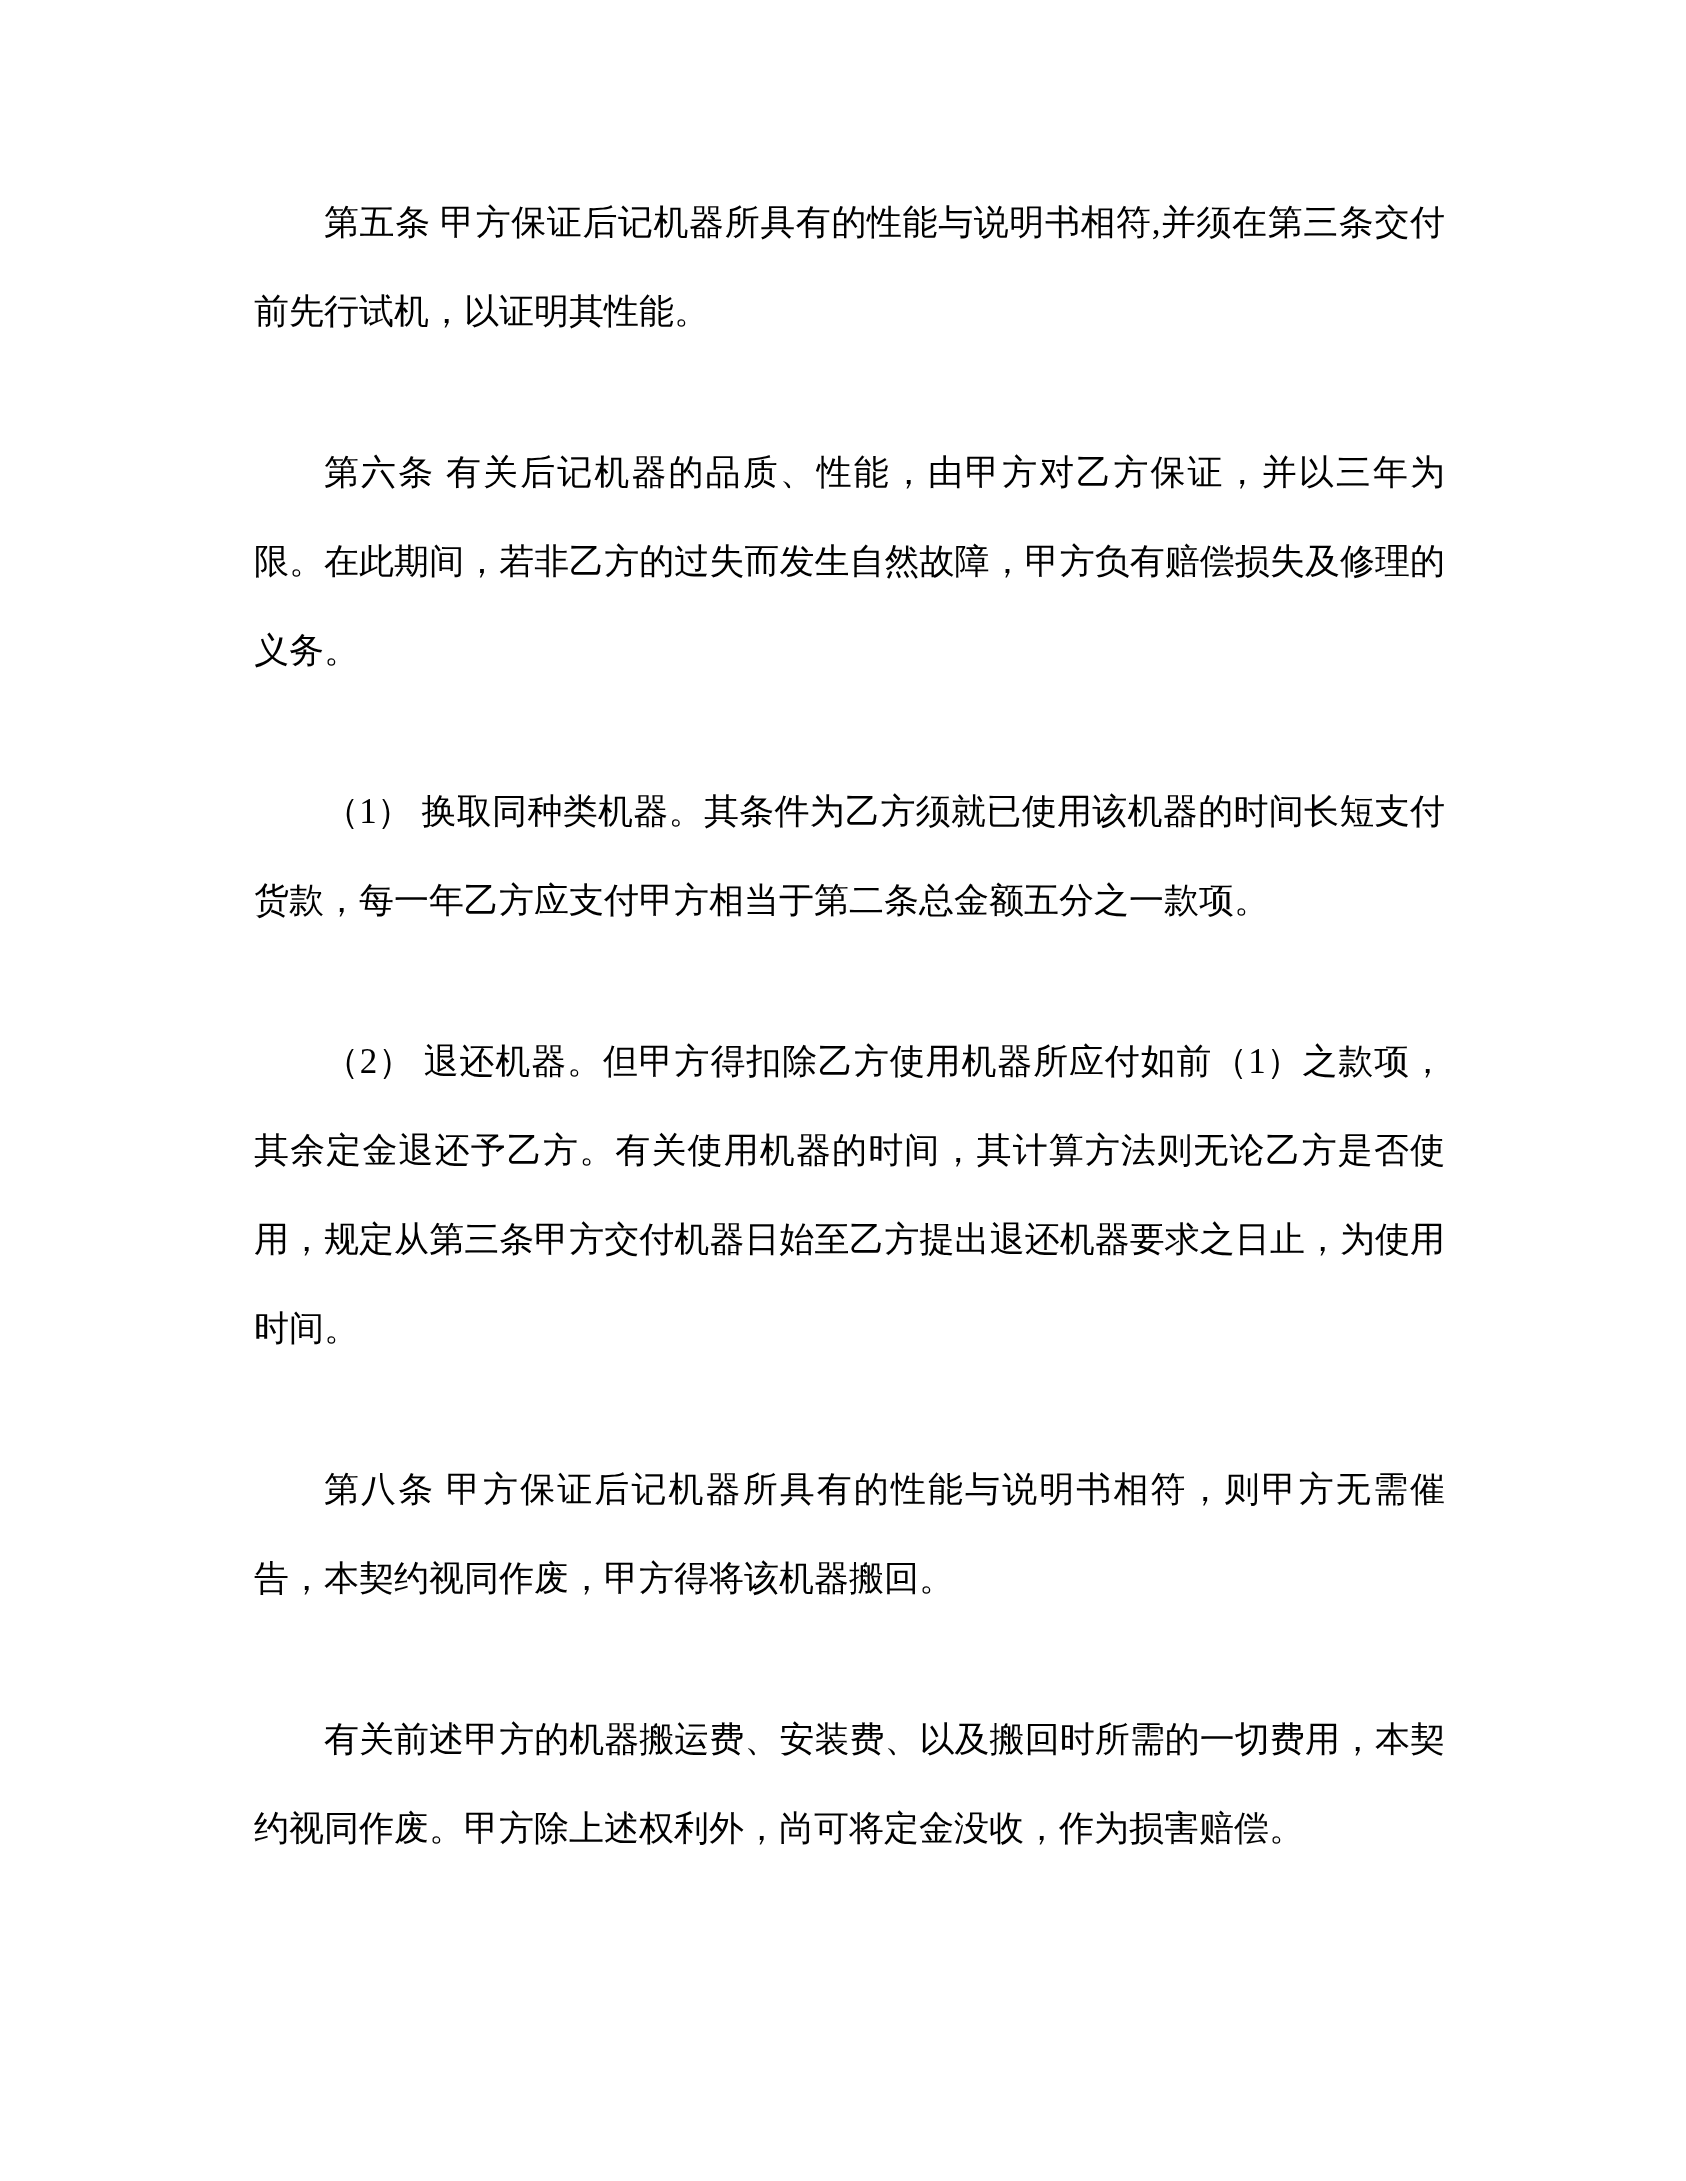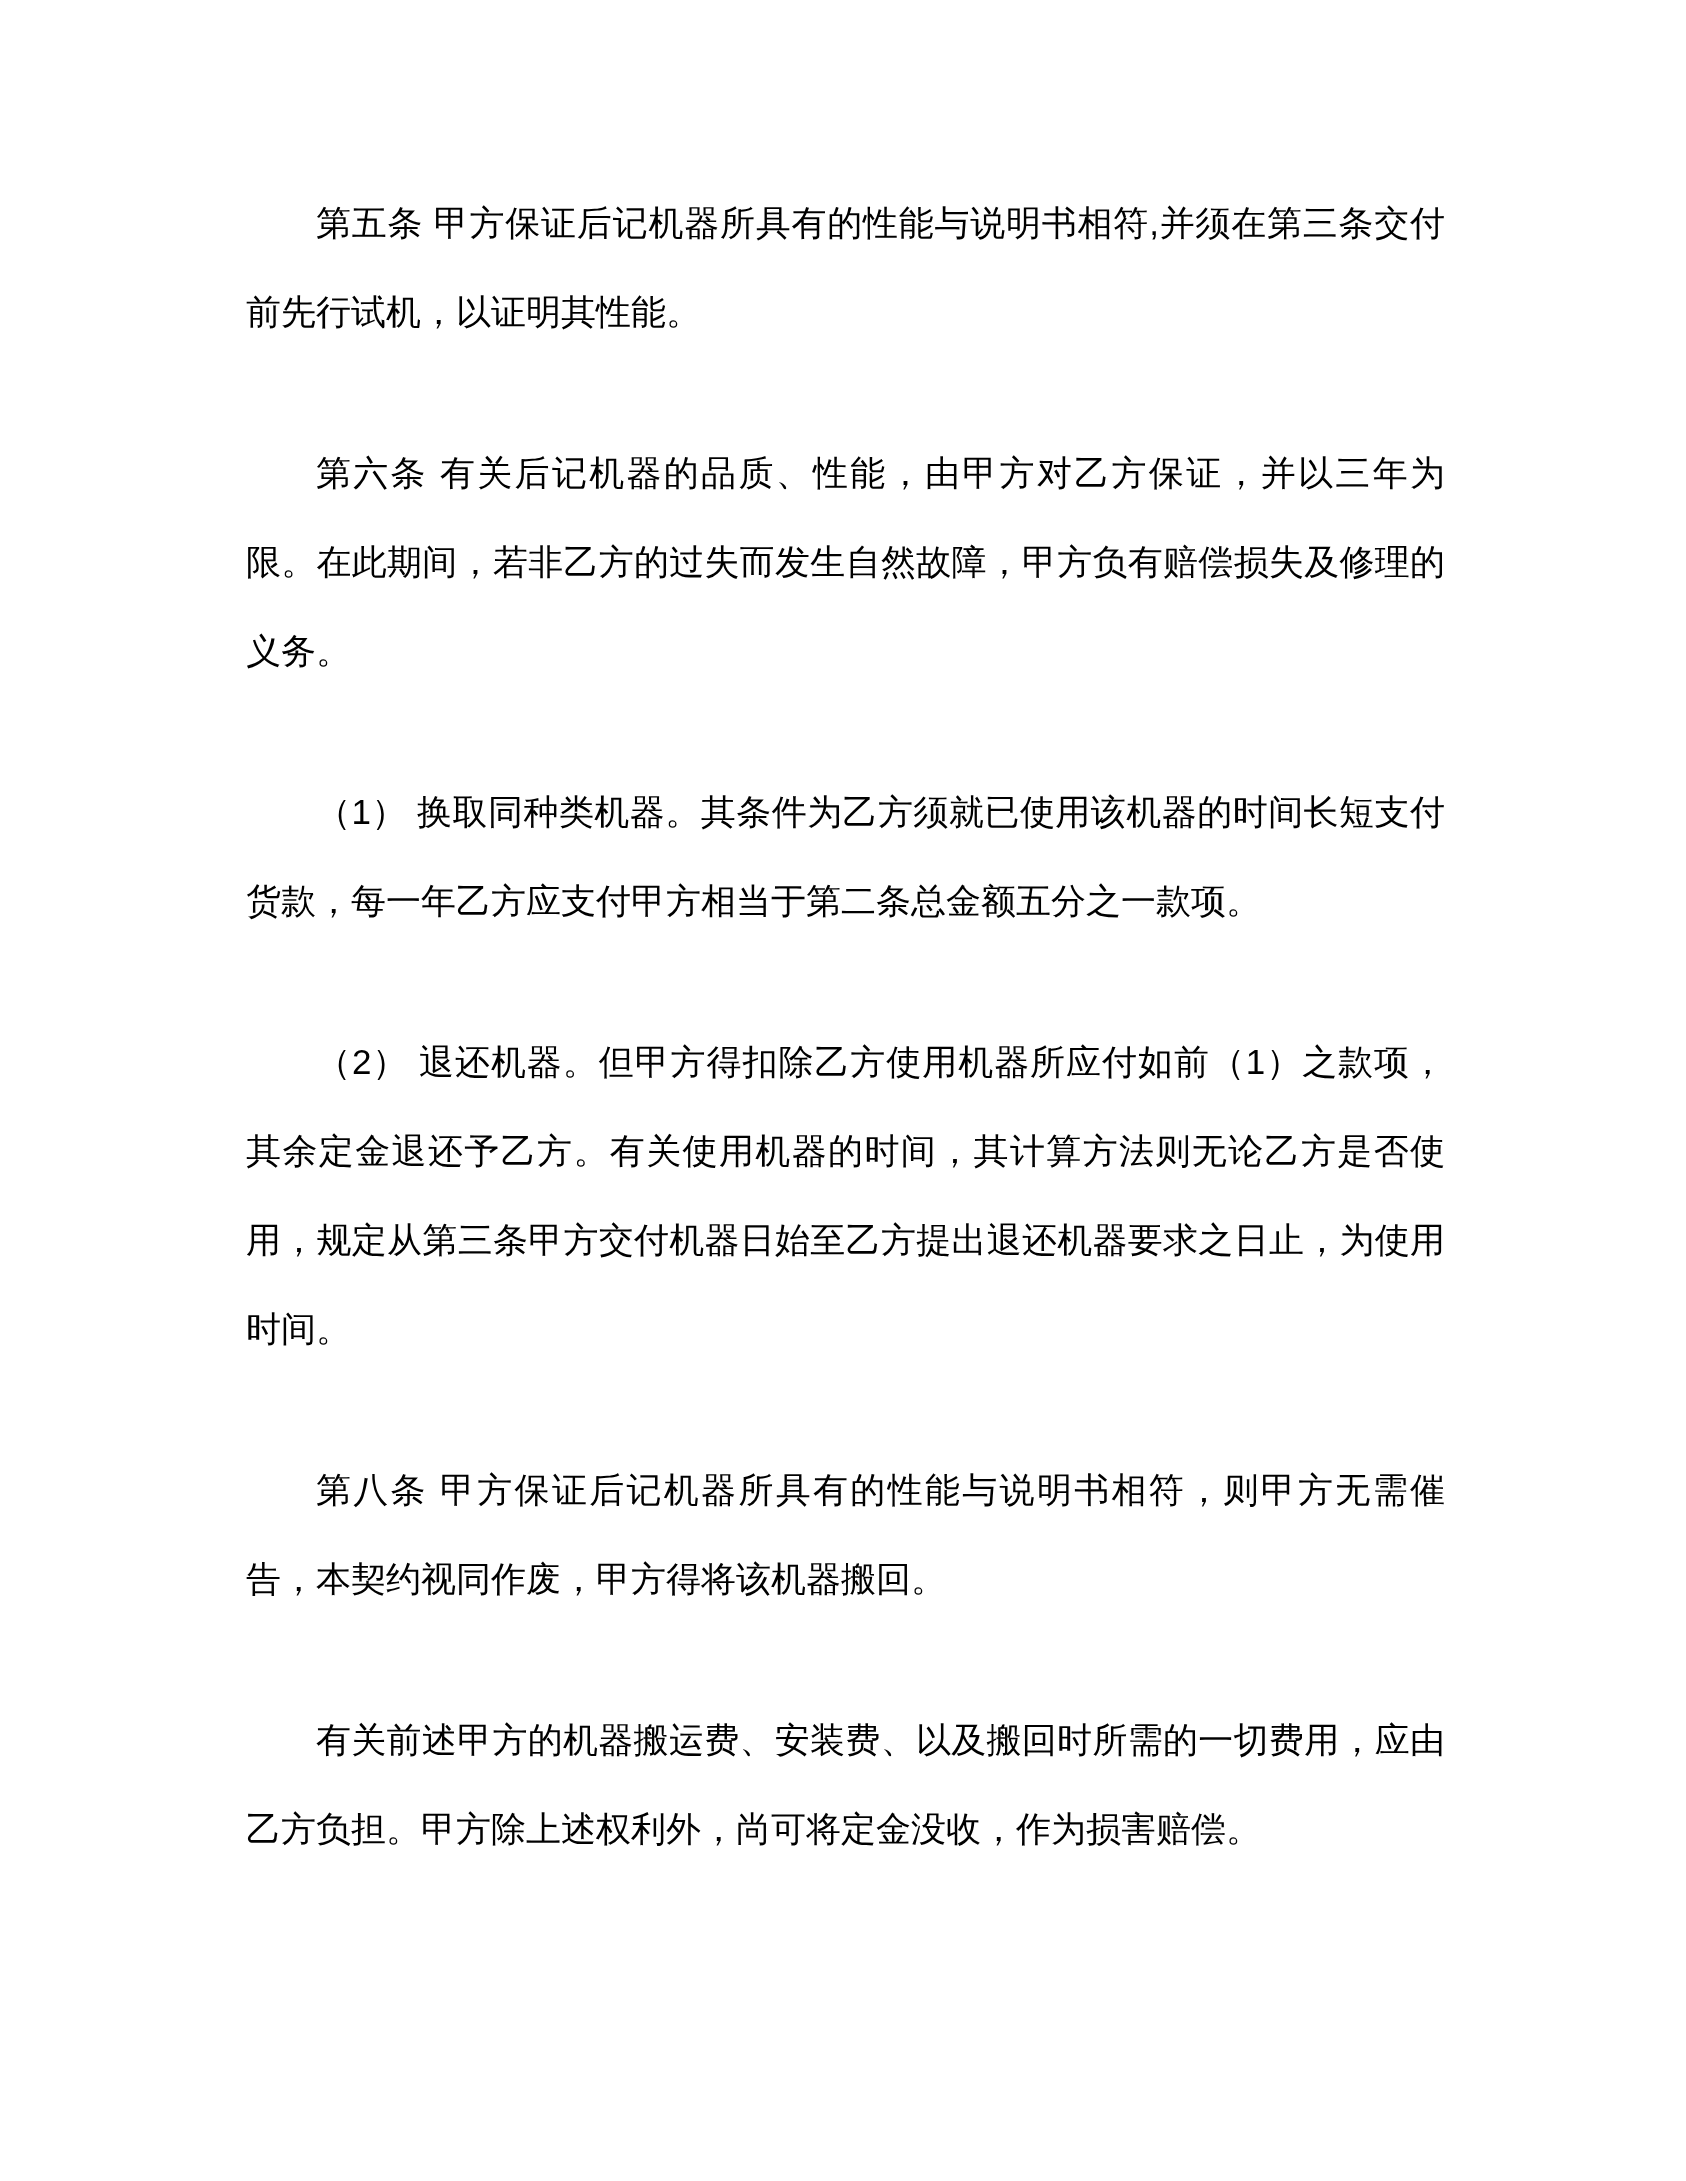--- a/index.html
+++ b/index.html
@@ -10,36 +10,36 @@
   .page {
     position: relative;
     width: 1686px;
     height: 2182px;
     background: #ffffff;
     box-sizing: border-box;
     padding: 178px 241px 0 246px;
     overflow: hidden;
   }
   .doc-body p {
-    margin: 0 0 72px 0;
-    font-family: Liberation Sans, sans-serif;
+    margin: 0 0 72px 8px;
+    font-family: Liberation Serif, serif;
     font-size: 35px;
     line-height: 89px;
     color: #000000;
     text-align: justify;
     text-indent: 2em;
     word-break: break-all;
   }
 </style>
 </head>
 <body>
 
 <div class="page">
   <div class="doc-body">
     <p>第五条 甲方保证后记机器所具有的性能与说明书相符,并须在第三条交付前先行试机，以证明其性能。</p>
     <p>第六条 有关后记机器的品质、性能，由甲方对乙方保证，并以三年为限。在此期间，若非乙方的过失而发生自然故障，甲方负有赔偿损失及修理的义务。</p>
     <p>（1） 换取同种类机器。其条件为乙方须就已使用该机器的时间长短支付货款，每一年乙方应支付甲方相当于第二条总金额五分之一款项。</p>
     <p>（2） 退还机器。但甲方得扣除乙方使用机器所应付如前（1）之款项，其余定金退还予乙方。有关使用机器的时间，其计算方法则无论乙方是否使用，规定从第三条甲方交付机器日始至乙方提出退还机器要求之日止，为使用时间。</p>
     <p>第八条 甲方保证后记机器所具有的性能与说明书相符，则甲方无需催告，本契约视同作废，甲方得将该机器搬回。</p>
-    <p>有关前述甲方的机器搬运费、安装费、以及搬回时所需的一切费用，应由乙方负担。甲方除上述权利外，尚可将定金没收，作为损害赔偿。</p>
+    <p>有关前述甲方的机器搬运费、安装费、以及搬回时所需的一切费用，本契约视同作废。甲方除上述权利外，尚可将定金没收，作为损害赔偿。</p>
   </div>
 </div>
 
 
 </body></html>

